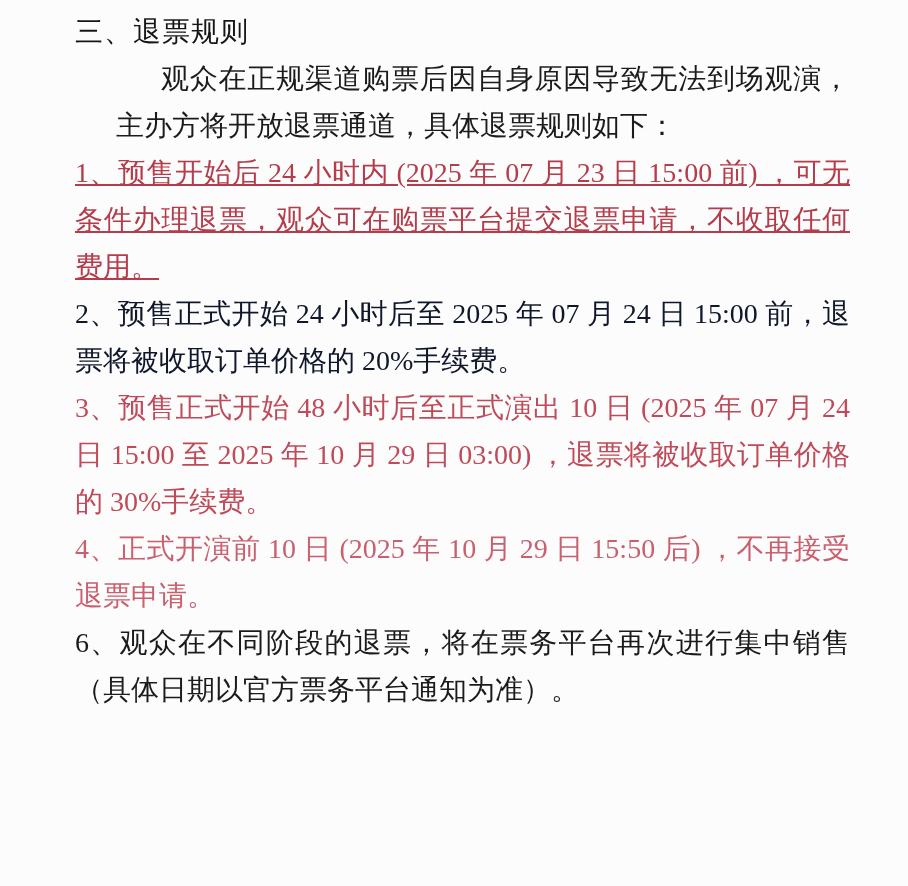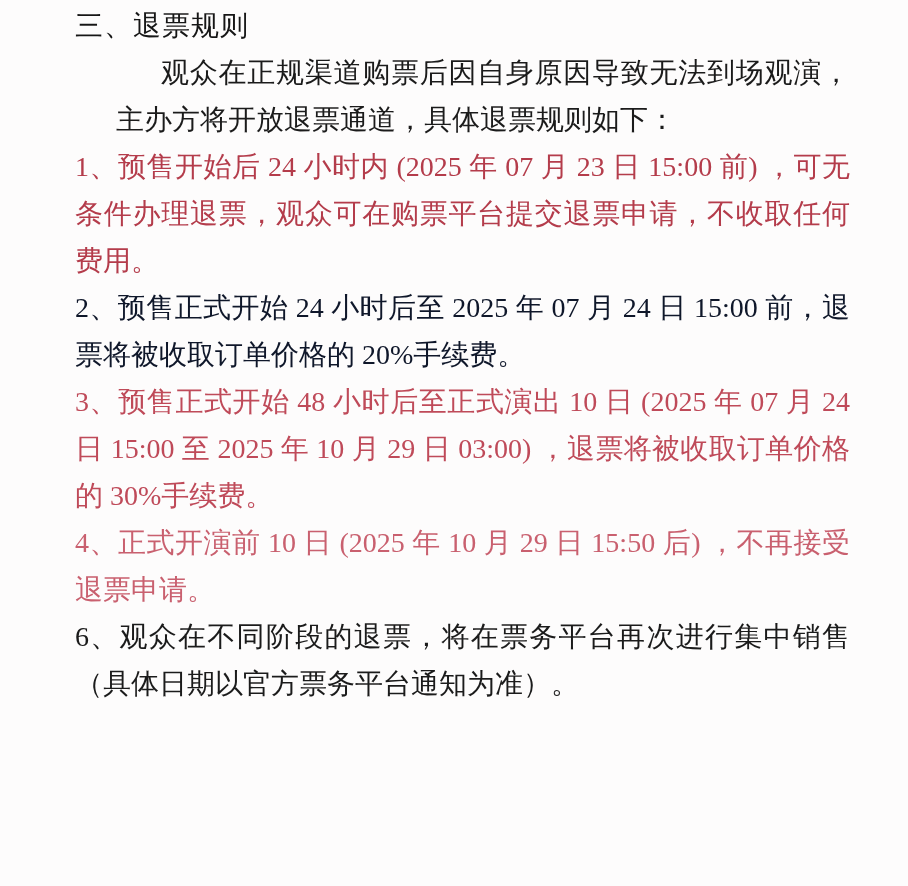--- a/index.html
+++ b/index.html
@@ -10,21 +10,21 @@
     overflow: hidden;
   }
   body {
     background: #fdfcfc;
     font-family: "Liberation Serif", "DejaVu Serif", serif;
   }
   .page {
     box-sizing: border-box;
     width: 908px;
     height: 886px;
-    padding: 2px 58px 20px 75px;
+    padding: 8px 58px 20px 75px;
   }
   .doc-title {
     margin: 0;
     font-size: 28px;
     font-weight: normal;
     line-height: 47px;
     color: #161616;
     letter-spacing: 1px;
   }
   p.para {
@@ -41,21 +41,21 @@
   }
 </style>
 </head>
 <body style="background: rgb(253, 252, 252);">
 
 <div class="page">
   <h1 class="doc-title">三、退票规则</h1>
 
   <p class="para intro">观众在正规渠道购票后因自身原因导致无法到场观演，主办方将开放退票通道，具体退票规则如下：</p>
 
-  <p class="para" style="color: rgb(180, 60, 75);">1、预售开始后 24 小时内 (2025 年 07 月 23 日 15:00 前) ，可无条件办理退票，观众可在购票平台提交退票申请，不收取任何费用。</p>
+  <p class="para" style="color: rgb(180, 60, 75); text-decoration: underline;">1、预售开始后 24 小时内 (2025 年 07 月 23 日 15:00 前) ，可无条件办理退票，观众可在购票平台提交退票申请，不收取任何费用。</p>
 
   <p class="para" style="color: #0f172a;">2、预售正式开始 24 小时后至 2025 年 07 月 24 日 15:00 前，退票将被收取订单价格的 20%手续费。</p>
 
   <p class="para" style="color: rgb(191, 74, 89);">3、预售正式开始 48 小时后至正式演出 10 日 (2025 年 07 月 24 日 15:00 至 2025 年 10 月 29 日 03:00) ，退票将被收取订单价格的 30%手续费。</p>
 
   <p class="para" style="color: rgb(201, 96, 111);">4、正式开演前 10 日 (2025 年 10 月 29 日 15:50 后) ，不再接受退票申请。</p>
 
 
   <p class="para" style="color: rgb(27, 27, 27);">6、观众在不同阶段的退票，将在票务平台再次进行集中销售（具体日期以官方票务平台通知为准）。</p>
 </div>

